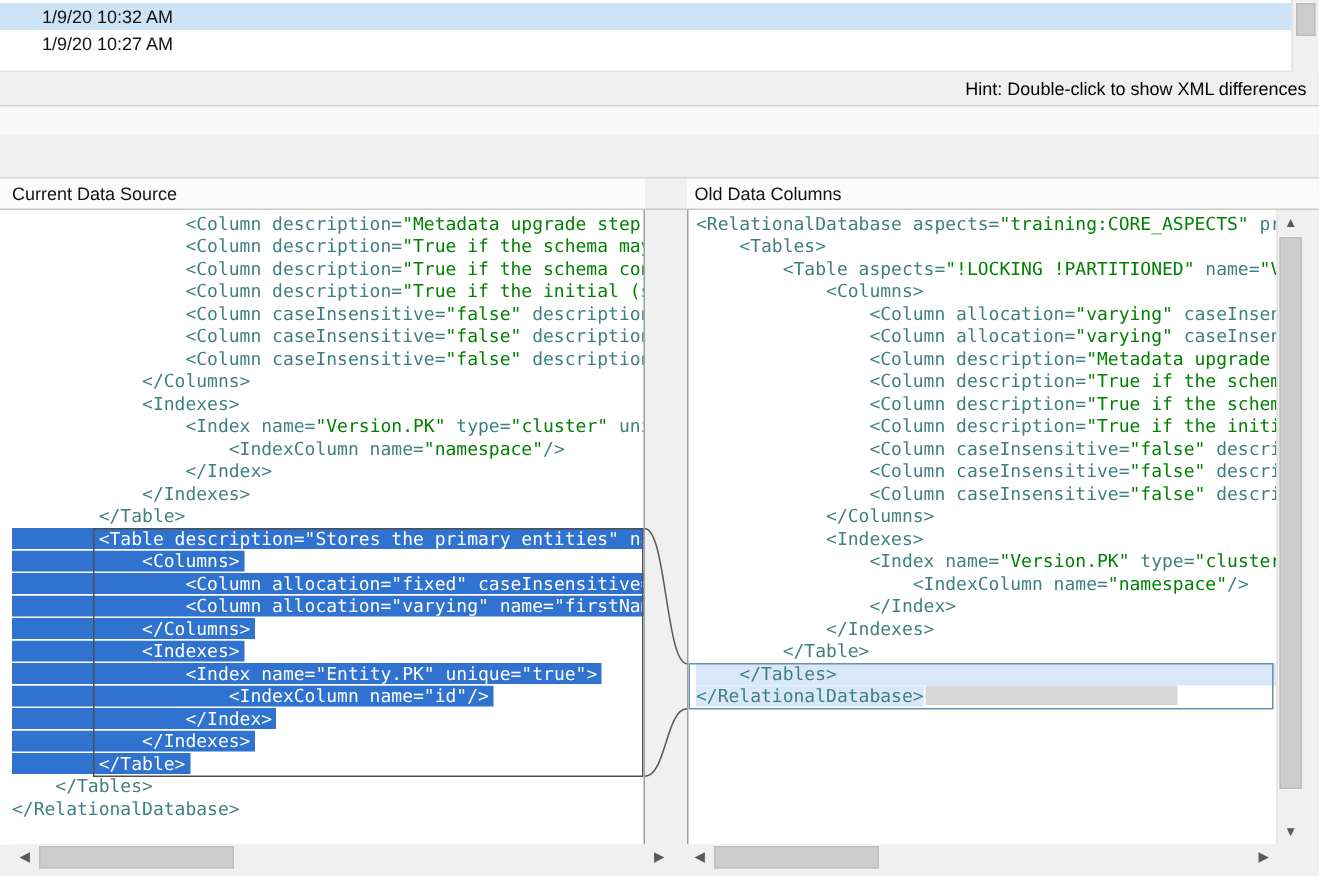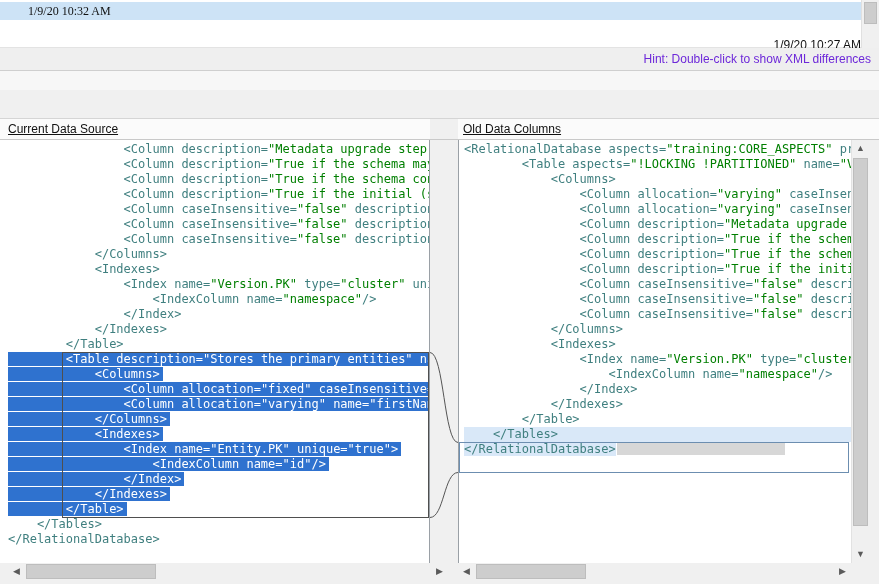--- a/index.html
+++ b/index.html
@@ -2,38 +2,38 @@
 <html style="--c-sel: #2f72cf; --c-seltext: #ffffff; --c-ins: #d9e8f8; --c-rowsel: #cde3f6; --c-tag: #3f7f7f; --c-str: #007f00;"><head>
 <meta charset="utf-8">
 <style>
   *{box-sizing:border-box;margin:0;padding:0;}
   html,body{width:879px;height:584px;}
   body{position:relative;background:#f0f0f0;font-family:"Liberation Sans",sans-serif;overflow:hidden;color:#111;}
 
   
   #history{position:absolute;left:0;top:0;width:879px;height:48px;background:#fff;border-bottom:1px solid #e3e3e3;}
   .hrow{position:absolute;left:0;width:861px;height:18px;line-height:18px;font-size:12px;padding-left:28px;white-space:nowrap;}
-  .hrow.sel{background:var(--c-rowsel,#cde3f6);font-family:Liberation Serif, serif;}
+  .hrow.sel{background:var(--c-rowsel,#cde3f6);}
   #hist-scroll{position:absolute;right:0;top:0;width:18px;height:48px;background:#f0f0f0;border-left:1px solid #e0e0e0;}
   #hist-thumb{position:absolute;left:2px;top:2px;width:13px;height:22px;background:#cdcdcd;border:1px solid #bdbdbd;}
 
   
-  #hintbar{position:absolute;left:0;top:48px;width:879px;height:23px;background:#efefef;border-bottom:1px solid #cfcfcf;font-size:12px;line-height:22px;text-align:right;padding-right:8px;color:#6d28d9;}
+  #hintbar{position:absolute;left:0;top:48px;width:879px;height:23px;background:#efefef;border-bottom:1px solid #cfcfcf;font-size:12px;line-height:22px;text-align:right;padding-right:8px;color:#000000;}
   #midgap{position:absolute;left:0;top:71px;width:879px;height:19px;background:#f7f7f7;}
 
   
   #toolbar{position:absolute;left:0;top:90px;width:879px;height:28px;background:#f0f0f0;border-top:1px solid #e2e2e2;border-bottom:1px solid #d8d8d8;display:flex;align-items:center;margin-top:36px;}
   #mode-btn{margin-left:10px;font-size:12.5px;display:flex;align-items:center;gap:6px;cursor:default;}
   #mode-caret{font-size:8px;color:#333;}
   #tb-icons{margin-left:auto;margin-right:6px;display:flex;align-items:center;gap:4px;}
   .tb-icon{width:20px;height:20px;display:flex;align-items:center;justify-content:center;}
   .tb-icon.grp{margin-left:14px;}
 
   
-  .hdr{position:absolute;top:118px;height:22px;background:#fbfbfb;border-top:1px solid #d5d5d5;border-bottom:1px solid #c9c9c9;font-size:12px;line-height:20px;white-space:nowrap;text-decoration:underline;}
+  .hdr{position:absolute;top:118px;height:22px;background:#fbfbfb;border-top:1px solid #d5d5d5;border-bottom:1px solid #c9c9c9;font-size:12px;line-height:20px;white-space:nowrap;}
   #hdr-left{left:0;width:430px;padding-left:8px;}
   #hdr-gut{left:430px;width:28px;background:#f0f0f0;padding:0;}
   #hdr-right{left:458px;width:421px;padding-left:5px;}
 
   
   #pane-left{position:absolute;left:0;top:140px;width:430px;height:423px;background:#fff;border-right:1px solid #9aa0a6;overflow:hidden;}
   #gutter{position:absolute;left:430px;top:140px;width:28px;height:423px;background:#f0f0f0;}
   #pane-right{position:absolute;left:458px;top:140px;width:393px;height:423px;background:#fff;border-left:1px solid #9aa0a6;overflow:hidden;}
   #right-strip{position:absolute;left:868px;top:140px;width:11px;height:423px;background:#f0f0f0;}
 
@@ -67,21 +67,21 @@
   #hsb-right .l{left:0;top:0;} #hsb-right .r{left:376px;top:0;}
   #hsb-right .sb-thumb{left:18px;top:1px;width:110px;height:15px;}
 </style>
 </head>
 <body>
 
 <div id="history">
   <div class="hrow sel" style="top:2px;">
     <span>1/9/20 10:32 AM</span>
   </div>
-  <div class="hrow" style="top:36px;text-align:right;">
+  <div class="hrow" style="top:20px;">
     <span>1/9/20 10:27 AM</span>
   </div>
   <div id="hist-scroll">
     <div id="hist-thumb"></div>
   </div>
 </div>
 
 <div id="hintbar">
   <span>Hint: Double-click to show XML differences</span>
 </div>
@@ -178,20 +178,21 @@
 <div id="gutter">
   <svg width="28" height="423">
     <path d="M 0 212.5 C 14 212.5, 14 302.5, 28 302.5" stroke="#555" fill="none"></path>
     <path d="M 0 377.5 C 14 377.5, 14 332.5, 28 332.5" stroke="#555" fill="none"></path>
   </svg>
 </div>
 
 <div id="pane-right">
   <div id="pane-right-code" class="code">
       <div class="code-line"><span class="tk-t">&lt;RelationalDatabase aspects=</span><span class="tk-s">"training:CORE_ASPECTS"</span><span class="tk-t"> pro</span></div>
+      <div class="code-line"><span class="tk-t">    &lt;Tables&gt;</span></div>
       <div class="code-line"><span class="tk-t">        &lt;Table aspects=</span><span class="tk-s">"!LOCKING !PARTITIONED"</span><span class="tk-t"> name=</span><span class="tk-s">"Vers</span></div>
       <div class="code-line"><span class="tk-t">            &lt;Columns&gt;</span></div>
       <div class="code-line"><span class="tk-t">                &lt;Column allocation=</span><span class="tk-s">"varying"</span><span class="tk-t"> caseInsensitiv</span></div>
       <div class="code-line"><span class="tk-t">                &lt;Column allocation=</span><span class="tk-s">"varying"</span><span class="tk-t"> caseInsensitiv</span></div>
       <div class="code-line"><span class="tk-t">                &lt;Column description=</span><span class="tk-s">"Metadata upgrade step </span></div>
       <div class="code-line"><span class="tk-t">                &lt;Column description=</span><span class="tk-s">"True if the schema may</span></div>
       <div class="code-line"><span class="tk-t">                &lt;Column description=</span><span class="tk-s">"True if the schema con</span></div>
       <div class="code-line"><span class="tk-t">                &lt;Column description=</span><span class="tk-s">"True if the initial (s</span></div>
       <div class="code-line"><span class="tk-t">                &lt;Column caseInsensitive=</span><span class="tk-s">"false"</span><span class="tk-t"> descriptio</span></div>
       <div class="code-line"><span class="tk-t">                &lt;Column caseInsensitive=</span><span class="tk-s">"false"</span><span class="tk-t"> descriptio</span></div>

